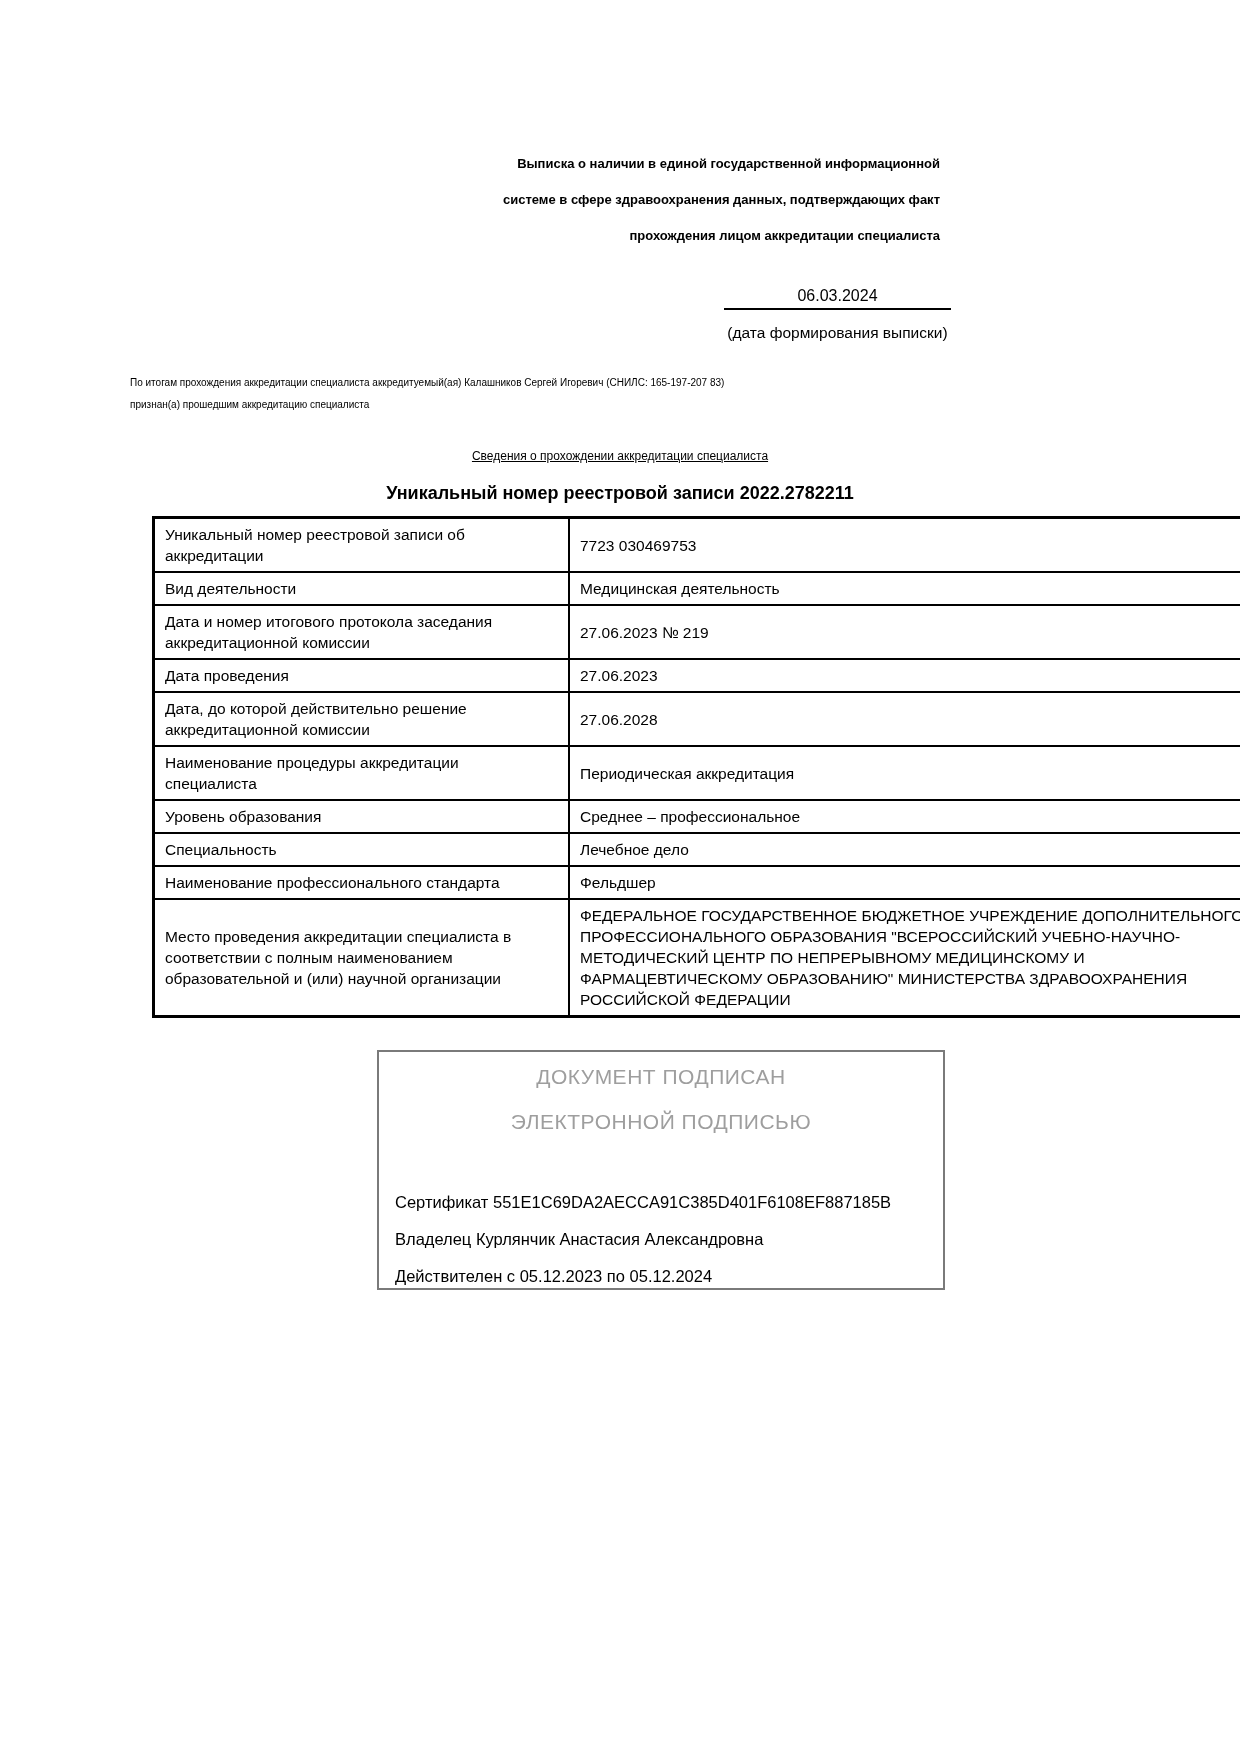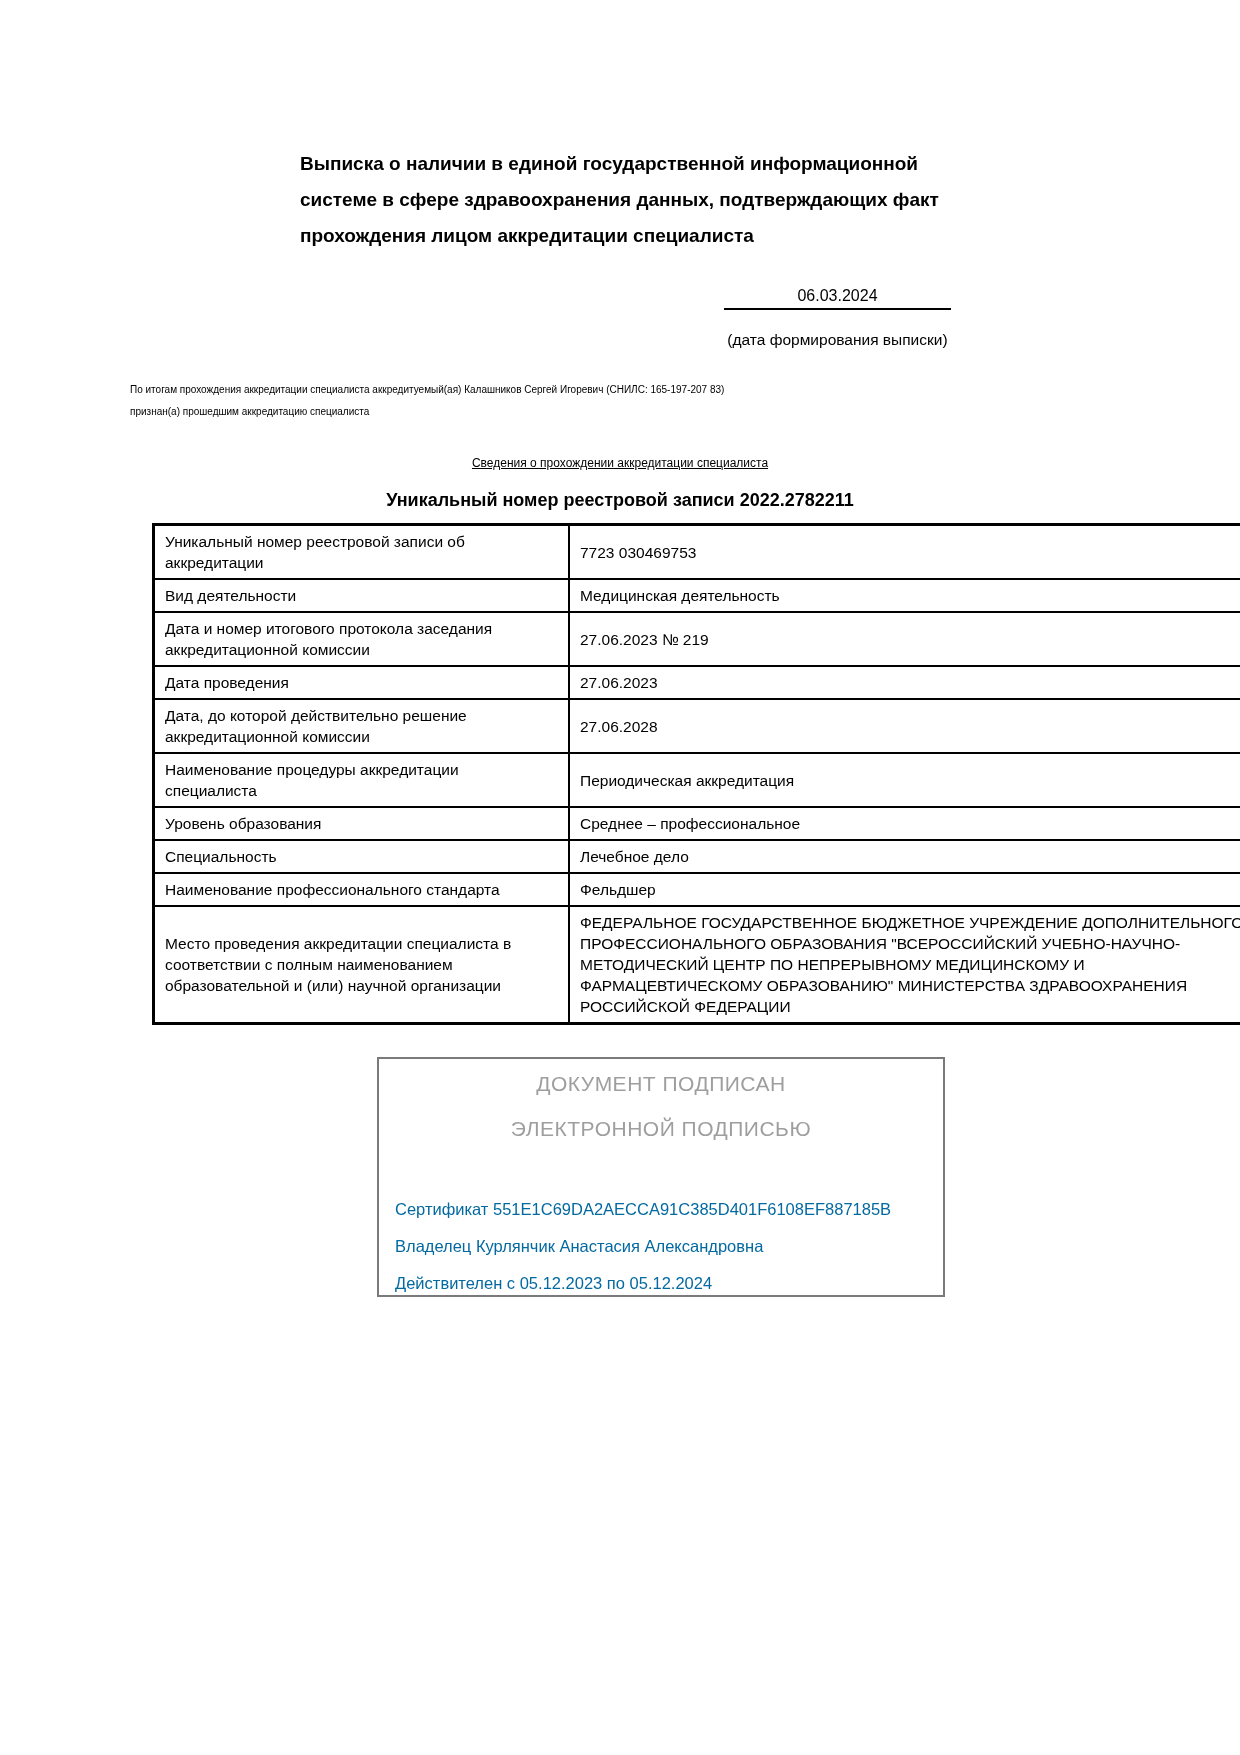--- a/index.html
+++ b/index.html
@@ -10,40 +10,40 @@
     background: #ffffff;
     color: #000000;
     font-family: "Liberation Sans", "DejaVu Sans", sans-serif;
     overflow: hidden;
   }
 
   .title {
     padding-top: 146px;
     max-width: 640px;
     margin: 0 auto;
-    text-align: left;
-    font-size: 19px;
+    text-align: right;
+    font-size: 13px;
     font-weight: bold;
     line-height: 36px;
   }
 
   .date-block {
     width: 227px;
     margin-left: 724px;
     margin-top: 33px;
     text-align: center;
   }
   .date-value {
     font-size: 16px;
     padding-bottom: 3px;
     border-bottom: 2px solid #000;
   }
   .date-caption {
     font-size: 15.5px;
-    padding-top: 21px;
+    padding-top: 14px;
   }
 
   .intro {
     margin: 30px auto 0 auto;
     width: 980px;
     text-align: left;
     font-size: 10px;
     line-height: 22px;
   }
 
@@ -99,21 +99,21 @@
     font-size: 21px;
     line-height: 26px;
     letter-spacing: 0.5px;
     color: #9e9e9e;
   }
   .sig-title + .sig-title { margin-top: 19px; }
   .sig-detail {
     margin: 15px 16px 0 16px;
     font-size: 16.5px;
     line-height: 22px;
-    color: #0369a1;
+    color: #000000;
     white-space: nowrap;
     overflow: hidden;
   }
   .sig-cert { margin-top: 56px; }
 </style>
 </head>
 <body>
 
 <div class="page">
 

